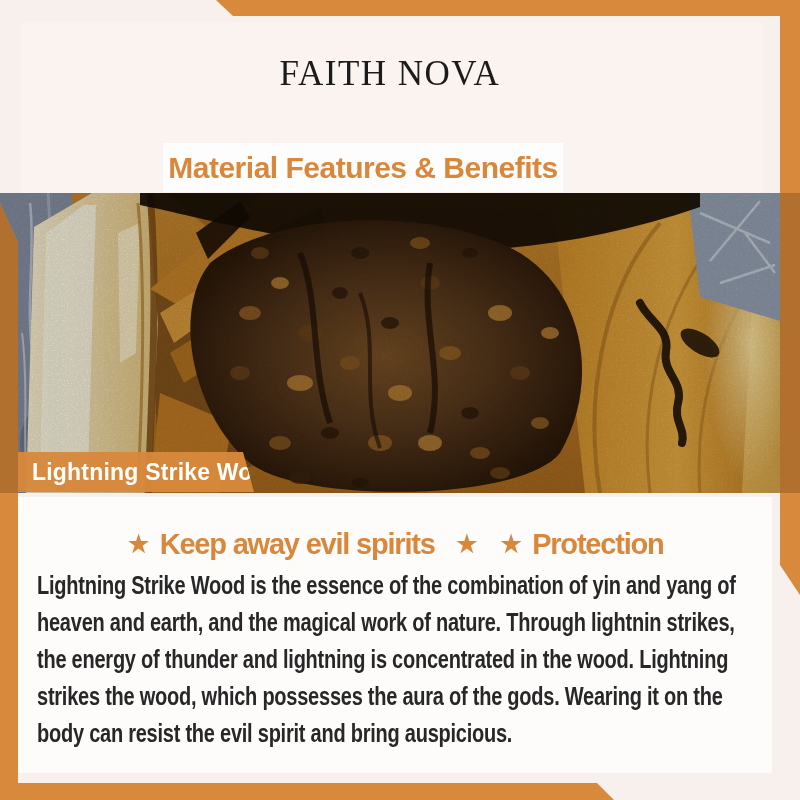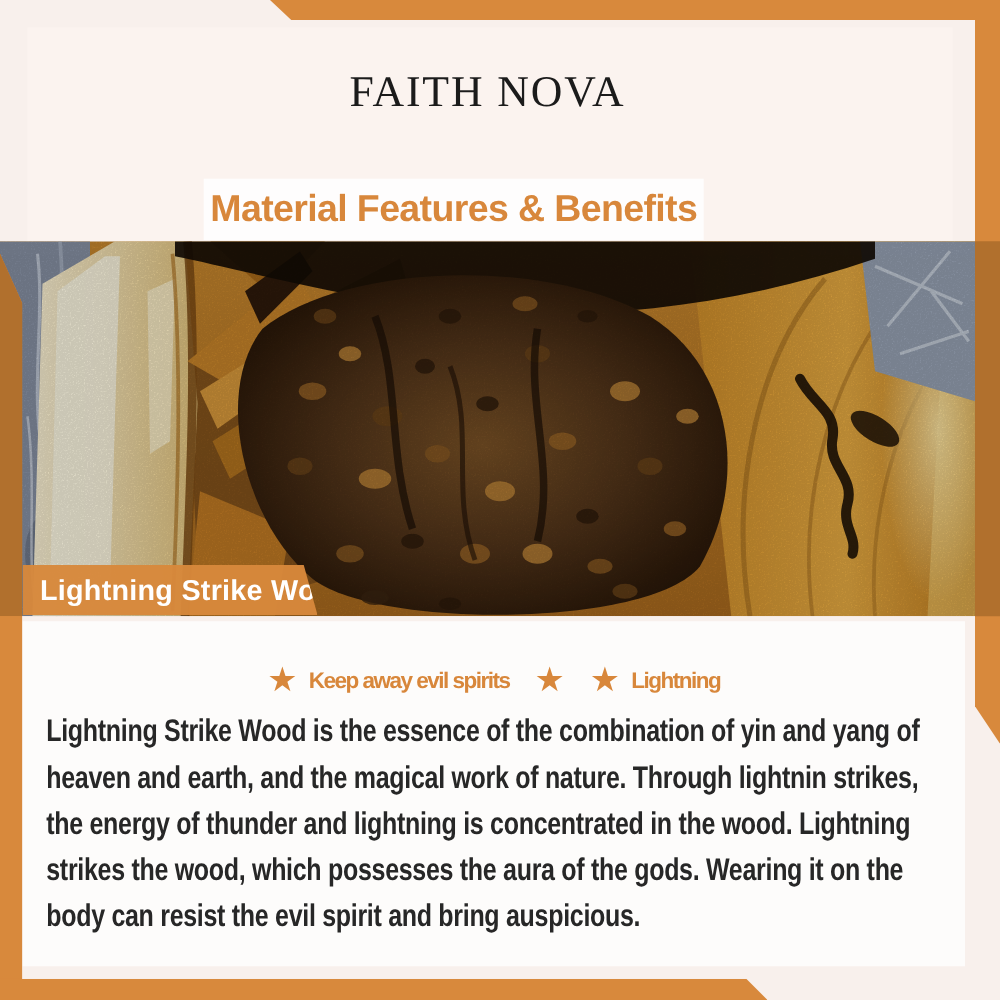--- a/index.html
+++ b/index.html
@@ -70,21 +70,21 @@
     background:#fdfcfb;
   }
   .features-row{
     position:absolute;left:18px;top:526px;width:754px;height:36px;
     display:flex;align-items:center;justify-content:center;gap:20px;
     color:#d8873b;
   }
   .feature-item{display:flex;align-items:center;gap:9px;}
   .star-icon{font-size:27px;line-height:1;}
   .feature-label{
-    font-size:18px;font-weight:bold;letter-spacing:-1.2px;white-space:nowrap;
+    font-size:29px;font-weight:bold;letter-spacing:-1.2px;white-space:nowrap;
   }
   .description{
     position:absolute;left:37px;top:567px;width:900px;
     transform:scaleX(0.8);transform-origin:left top;
   }
   .description-line{
     font-size:25px;font-weight:bold;color:#272727;line-height:37px;
     letter-spacing:-0.3px;white-space:nowrap;
   }
 </style>
@@ -220,21 +220,21 @@
   <div class="features-row">
     <div class="feature-item">
       <span class="star-icon">★</span>
       <span class="feature-label">Keep away evil spirits</span>
     </div>
     <div class="feature-item">
       <span class="star-icon">★</span>
     </div>
     <div class="feature-item">
       <span class="star-icon">★</span>
-      <span class="feature-label">Lightning</span>
+      <span class="feature-label">Protection</span>
     </div>
   </div>
 
   <div class="description">
     <div class="description-line">Lightning Strike Wood is the essence of the combination of yin and yang of</div>
     <div class="description-line">heaven and earth, and the magical work of nature. Through lightnin strikes,</div>
     <div class="description-line">the energy of thunder and lightning is concentrated in the wood. Lightning</div>
     <div class="description-line">strikes the wood, which possesses the aura of the gods. Wearing it on the</div>
     <div class="description-line">body can resist the evil spirit and bring auspicious.</div>
   </div>

